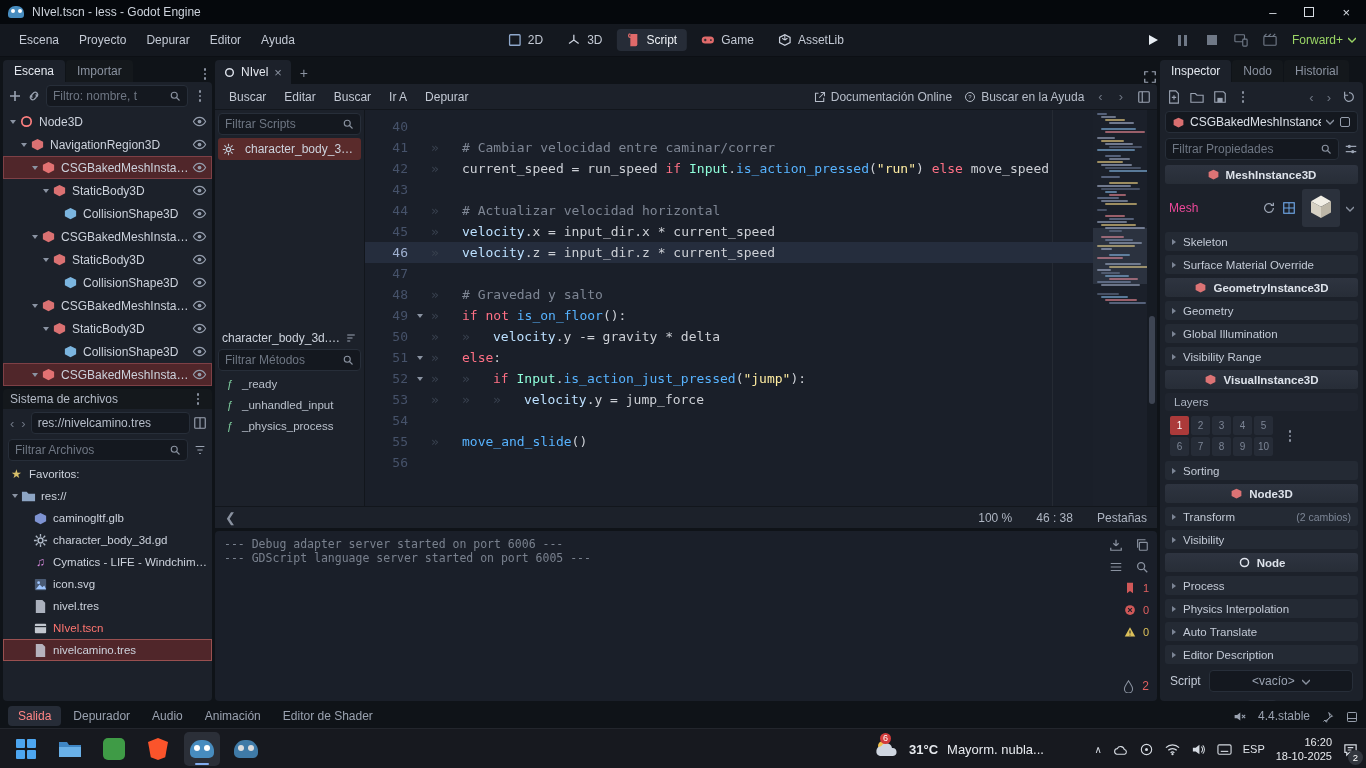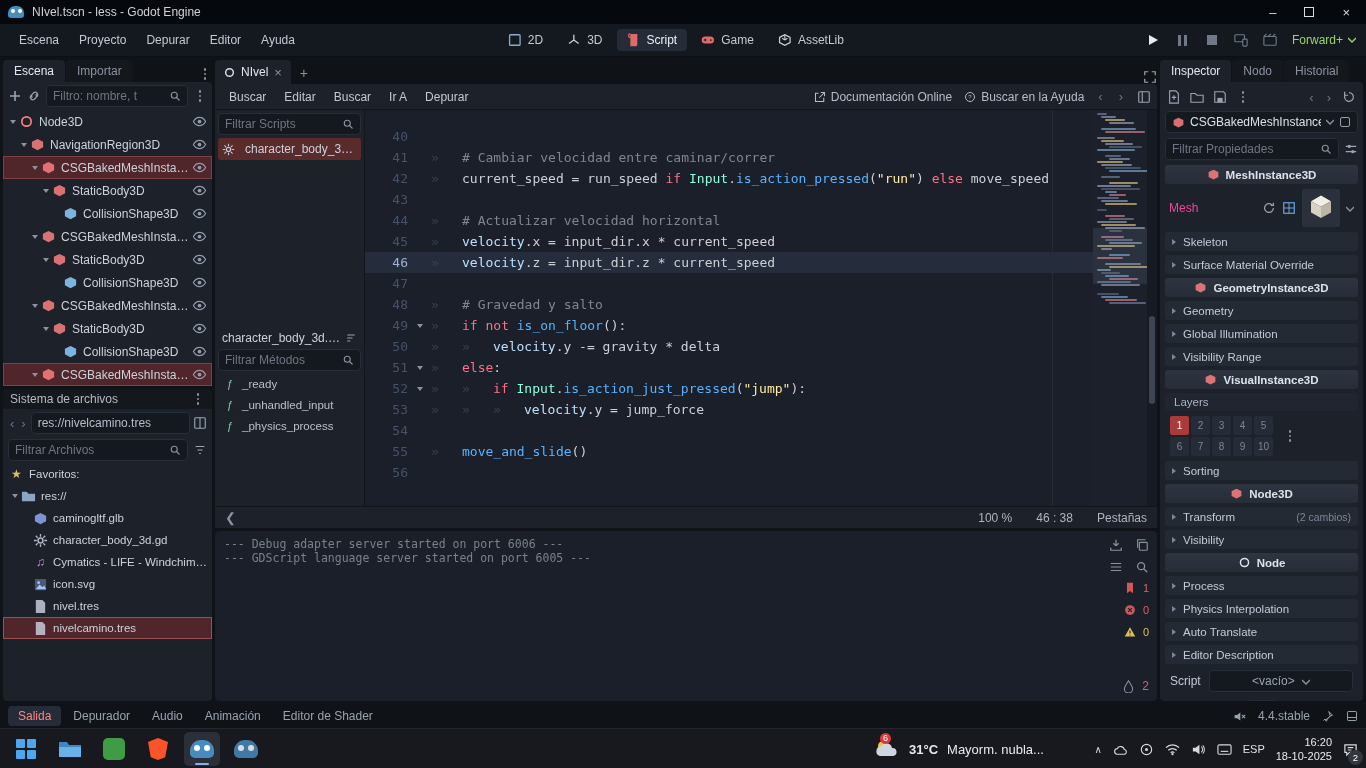--- a/index.html
+++ b/index.html
@@ -83,21 +83,21 @@
 .scripts-panel{width:150px;flex:none;display:flex;flex-direction:column;border-right:1px solid #12161c;padding:3px}
 .slist{flex:1;margin-top:3px;overflow:hidden}
 .sitem{height:22px;display:flex;align-items:center;gap:5px;padding:0 4px;border-radius:3px;color:#dfe3ea;white-space:nowrap;overflow:hidden}
 .sitem.sel{background:#5a2b2b}
 .members-head{height:22px;display:flex;align-items:center;gap:4px;padding:0 4px;color:#c3c9d4;white-space:nowrap;overflow:hidden;flex:none}
 .members-head .lbl{flex:1}
 .methods{height:130px;flex:none;margin-top:2px}
 .mitem{height:21px;display:flex;align-items:center;gap:6px;padding:0 6px;color:#b9c0cb;font-size:11.5px}
 .fn-glyph{color:#7fcf9f;font-size:11px;width:12px;text-align:center}
 .code-wrap{flex:1;position:relative;background:#1a1f29;min-width:0;overflow:hidden}
-.code-lines{position:absolute;left:0;top:16px;right:64px;font:13px/21px "DejaVu Sans Mono",monospace}
+.code-lines{position:absolute;left:0;top:6px;right:64px;font:13px/21px "DejaVu Sans Mono",monospace}
 .cl{display:flex;height:21px;white-space:pre}
 .cl.cur{background:#252d3d}
 .ln{width:52px;text-align:right;padding-right:9px;color:#46526a;flex:none}
 .cl.cur .ln{color:#9fb0d0}
 .fgut{width:14px;flex:none;display:flex;align-items:center}
 .ct{flex:1;overflow:hidden}
 .tabm{display:inline-block;width:31px;color:#39414f}
 .c-txt{color:#cdd0d6}.c-kw{color:#ff7085}.c-str{color:#ffeda1}.c-com{color:#7e8694}.c-mem{color:#bce0ff}.c-fn{color:#57b3ff}.c-typ{color:#8fffdb}
 .guide{position:absolute;top:0;bottom:0;width:1px;background:rgba(255,255,255,.05);right:104px}
 .minimap{position:absolute;top:0;bottom:0;right:10px;width:54px;background:#1b202a;padding:3px 4px}
@@ -137,21 +137,21 @@
 .lgrid{display:grid;grid-template-columns:repeat(5,19px);grid-auto-rows:19px;gap:2px}
 .lcell{background:#262c37;border-radius:2px;display:flex;align-items:center;justify-content:center;color:#7c8595;font-size:10px}
 .lcell.on{background:#ab3a3a;color:#fff}
 .scriptrow{height:24px;display:flex;align-items:center;gap:8px;padding:0 5px;margin-top:3px;flex:none;color:#c3cad6}
 .dropdown{flex:1;height:22px;background:#14181f;border:1px solid #272e39;border-radius:4px;display:flex;align-items:center;justify-content:center;gap:7px;color:#9aa3b2}
 .addmeta{height:24px;margin:7px auto 0;padding:0 15px;background:#262c37;border-radius:4px;display:flex;align-items:center;gap:7px;color:#c9cfd9;width:max-content;flex:none}
 
 .bottombar{height:24px;display:flex;align-items:center;padding:0 8px;gap:2px;flex:none}
 .btab{padding:3px 10px;border-radius:4px;color:#9aa2b0}
 .btab.active{background:#262c37;color:#ff8585}
-.bb-right{margin-left:auto;display:flex;align-items:center;gap:12px;color:#9aa2b0}
+.bb-right{margin-left:auto;display:flex;align-items:flex-end;gap:12px;color:#9aa2b0}
 
 .taskbar{position:absolute;left:0;bottom:0;width:100%;height:40px;background:#17191f;border-top:1px solid #23262d}
 .tb-apps{position:absolute;left:8px;top:3px;display:flex;align-items:center;gap:8px}
 .tb-app{width:36px;height:34px;border-radius:5px;display:flex;align-items:center;justify-content:center;position:relative}
 .tb-app.active{background:#2b2f38}
 .tb-app.active::after{content:"";position:absolute;bottom:1px;left:50%;transform:translateX(-50%);width:14px;height:2.5px;border-radius:2px;background:#84aef0}
 .win-ic{display:grid;grid-template-columns:9px 9px;grid-auto-rows:9px;gap:2px}
 .win-ic i{background:#4da6f0;border-radius:1px}
 .app-green{width:22px;height:22px;border-radius:5px;background:#3f9b46}
 .brave{width:20px;height:22px;background:#fb542b;clip-path:polygon(50% 0,100% 18%,86% 88%,50% 100%,14% 88%,0 18%)}
@@ -596,20 +596,29 @@
                   </span>
                   <span class="lbl">icon.svg</span>
                 </div>
                 <div class="frow" style="padding-left: 30px;">
                   <span class="nico ic" style="color: rgb(207, 214, 226);">
                     <svg viewBox="0 0 16 16">
                       <path d="M3 1h7l3 3v11H3z" fill="currentColor" opacity=".8"></path>
                     </svg>
                   </span>
                   <span class="lbl">nivel.tres</span>
+                </div>
+                <div class="frow" style="padding-left: 30px;">
+                  <span class="nico ic" style="color: rgb(223, 228, 236);">
+                    <svg viewBox="0 0 16 16">
+                      <rect x="2" y="3" width="12" height="10" rx="1" fill="currentColor" opacity=".85"></rect>
+                      <path d="M2 6h12" stroke="#1c212a" stroke-width="1.2"></path>
+                    </svg>
+                  </span>
+                  <span class="lbl open">NIvel.tscn</span>
                 </div>
                 <div class="frow fsel" style="padding-left: 30px;">
                   <span class="nico ic" style="color: rgb(207, 214, 226);">
                     <svg viewBox="0 0 16 16">
                       <path d="M3 1h7l3 3v11H3z" fill="currentColor" opacity=".8"></path>
                     </svg>
                   </span>
                   <span class="lbl">nivelcamino.tres</span>
                 </div>
               </div>

